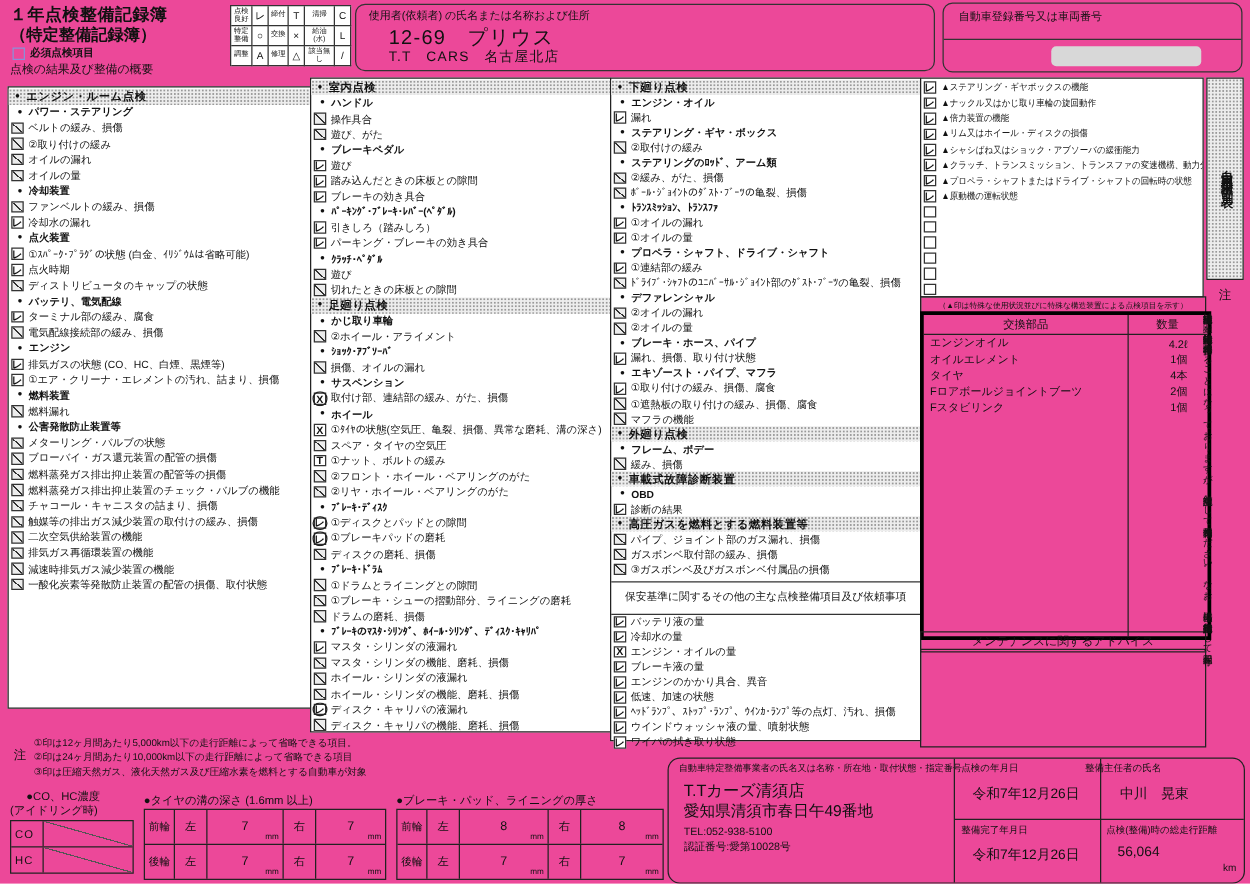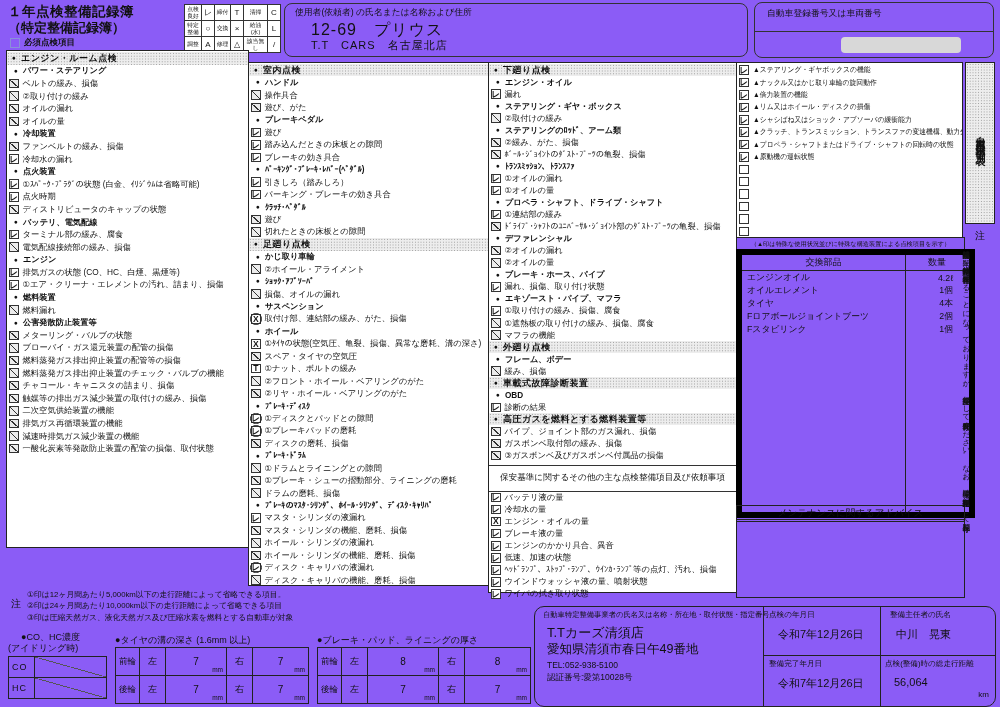--- a/index.html
+++ b/index.html
@@ -1,16 +1,16 @@
 <!DOCTYPE html>
 <html><head>
 <meta charset="utf-8">
 <style>
   html,body{margin:0;padding:0;background:#fff;}
-  #page{position:relative;width:1000px;height:707px;background:#8b5cf6;color:#111;
+  #page{position:relative;width:1000px;height:707px;background:#ec4899;color:#111;
         font-family:"Liberation Sans","DejaVu Sans",sans-serif;overflow:hidden;}
   .abs{position:absolute;}
   
   #title1{left:8px;top:3px;font-size:13.5px;font-weight:bold;letter-spacing:.5px;}
   #title2{left:8px;top:19px;font-size:13px;font-weight:bold;text-align:center;}
   #must{left:10px;top:37px;display:flex;align-items:center;font-weight:bold;}
   .must-box{width:8px;height:8px;border:1.6px solid #8a90d9;margin-right:4px;}
   #must span{font-size:8.5px;}
   #overview{left:8px;top:49px;font-size:9.5px;text-align:right;}
   
@@ -28,21 +28,21 @@
   #userbox{left:284px;top:3px;width:462px;height:52px;border:1.2px solid #333;border-radius:8px;}
   #user-label{left:10px;top:3px;font-size:8.8px;}
   #user-line1{left:26px;top:16px;font-size:16px;letter-spacing:1px;}
   #user-line2{left:26px;top:34px;font-size:11px;letter-spacing:1px;}
   #regbox{left:754px;top:2px;width:238px;height:54px;border:1.2px solid #333;border-radius:8px;}
   #reg-label{left:12px;top:5px;font-size:8.8px;}
   #reg-div{left:0;right:0;top:28px;border-top:1px solid #333;}
   #reg-blob{left:86px;top:34px;width:120px;height:16px;background:#d8d8d8;border-radius:4px;}
   
   .col{position:absolute;border:1px solid #222;background:#fff;padding-top:1px;box-sizing:border-box;}
-  #col1{left:6px;top:50px;width:243px;height:498px;}
+  #col1{left:6px;top:69px;width:243px;height:498px;}
   #col2{left:248px;top:62px;width:241px;height:524px;}
   #col3{left:488px;top:62px;width:249px;height:531px;}
   #col4-list{left:736px;top:62px;width:227px;height:176px;}
   .row{display:flex;align-items:center;height:12.3px;white-space:nowrap;overflow:hidden;font-size:8.3px;}
   #col1 .row{height:12.6px;}
   #col2 .row{height:12.45px;}
   #col3 .row{height:12.05px;}
   #col4-list .row{height:12.4px;}
   #col4-list .txt{font-size:7.4px;transform:scaleX(.92);transform-origin:left center;}
   .k-sec{background-color:#ededed;background-image:radial-gradient(circle,#999 .65px,transparent .75px);background-size:2.8px 2.8px;}
@@ -52,21 +52,21 @@
   .k-sec .bullet{margin-left:5px;}
   .box{box-sizing:border-box;width:9.5px;height:9.5px;min-width:9.5px;border:1px solid #333;margin:0 4px 0 2px;
        display:flex;align-items:center;justify-content:center;background:#fff;position:relative;}
   .sym{font-style:normal;font-size:8.5px;font-weight:bold;line-height:1;}
   .m-slash{background-color:#ececec;background-image:linear-gradient(to top right,transparent 45%,#333 45%,#333 55%,transparent 55%);}
   .circled::after{content:"";position:absolute;left:-2px;top:-2px;right:-2px;bottom:-2px;border:1px solid #222;border-radius:50%;}
   #col3 .row.k-hdr{height:25px;border-top:1px solid #333;border-bottom:1px solid #333;margin-top:3px;}
   .k-hdr .txt{white-space:normal;width:100%;text-align:center;line-height:1.3;font-size:8.6px;}
   
   #col4-note{left:736px;top:237px;width:227px;height:13px;border:1px solid #222;display:flex;align-items:center;justify-content:center;font-size:6.2px;}
-  #parts{left:736px;top:249px;width:227px;height:257px;border:6px solid #000000;}
+  #parts{left:736px;top:249px;width:227px;height:257px;border:3px solid #000000;}
   .p-head{height:15px;border-bottom:1px solid #222;display:flex;}
   .p-head span{display:flex;align-items:center;justify-content:center;font-size:9px;}
   .p-name-h{width:163px;}
   .p-qty-h{flex:1;}
   .p-vline{position:absolute;left:163px;top:0;bottom:0;border-left:1px solid #222;}
   .p-row{display:flex;height:13.2px;align-items:center;font-size:8.8px;}
   .p-name{width:163px;padding-left:5px;box-sizing:border-box;}
   .p-qty{flex:1;text-align:right;padding-right:16px;}
   #advice-bar{left:736px;top:505px;width:227px;height:15px;border:1px solid #222;display:flex;align-items:center;justify-content:center;font-size:9.5px;}
   #advice-box{left:736px;top:519px;width:227px;height:77px;border:1px solid #222;}
@@ -1181,21 +1181,21 @@
     <div class="abs" id="shop-header">自動車特定整備事業者の氏名又は名称・所在地・取付状態・指定番号</div>
     <div class="abs" id="shop-name">T.Tカーズ清須店</div>
     <div class="abs" id="shop-addr">愛知県清須市春日午49番地</div>
     <div class="abs" id="shop-tel">TEL:052-938-5100</div>
     <div class="abs" id="shop-cert">認証番号:愛第10028号</div>
     <div class="abs" id="dates">
       <div class="hdiv"></div>
       <div class="vdiv"></div>
       <div class="d-label" style="left:5px;top:3px;">点検の年月日</div>
       <div class="d-value" style="left:14px;top:20px;">令和7年12月26日</div>
-      <div class="d-label" style="left:126px;top:3px;">整備主任者の氏名</div>
+      <div class="d-label" style="left:104px;top:3px;">整備主任者の氏名</div>
       <div class="d-value" style="left:132px;top:20px;font-family:Liberation Serif, serif;">中川　晃東</div>
       <div class="d-label" style="left:5px;top:52px;">整備完了年月日</div>
       <div class="d-value" style="left:14px;top:69px;">令和7年12月26日</div>
       <div class="d-label" style="left:121px;top:52px;">点検(整備)時の総走行距離</div>
       <div class="d-value" style="left:130px;top:69px;">56,064</div>
       <div class="d-unit" style="right:6px;bottom:7px;">km</div>
     </div>
   </div>
 
 </div>

